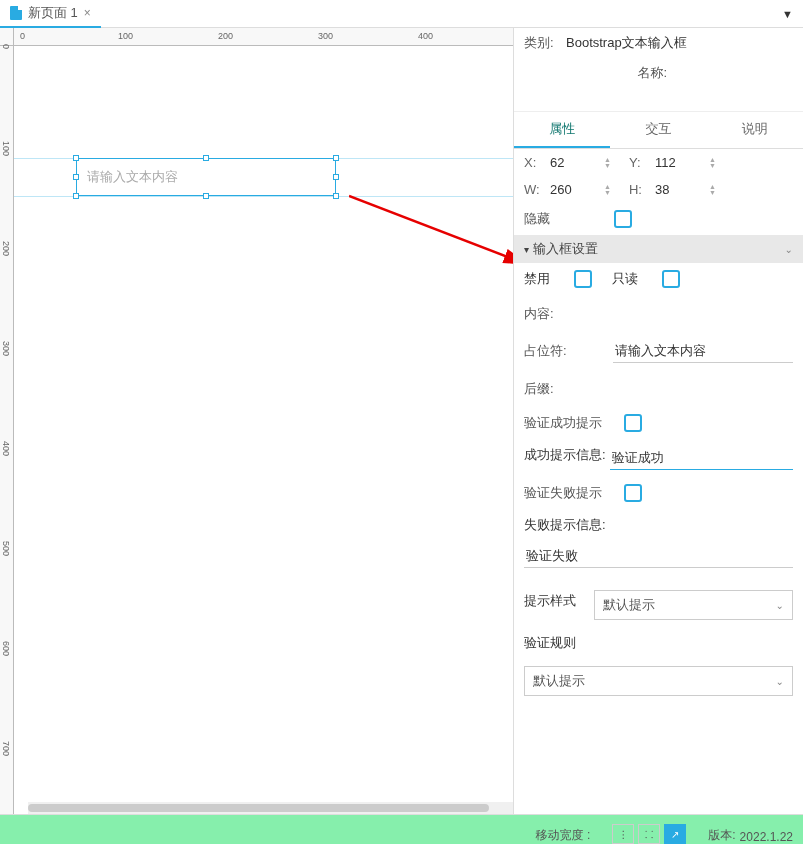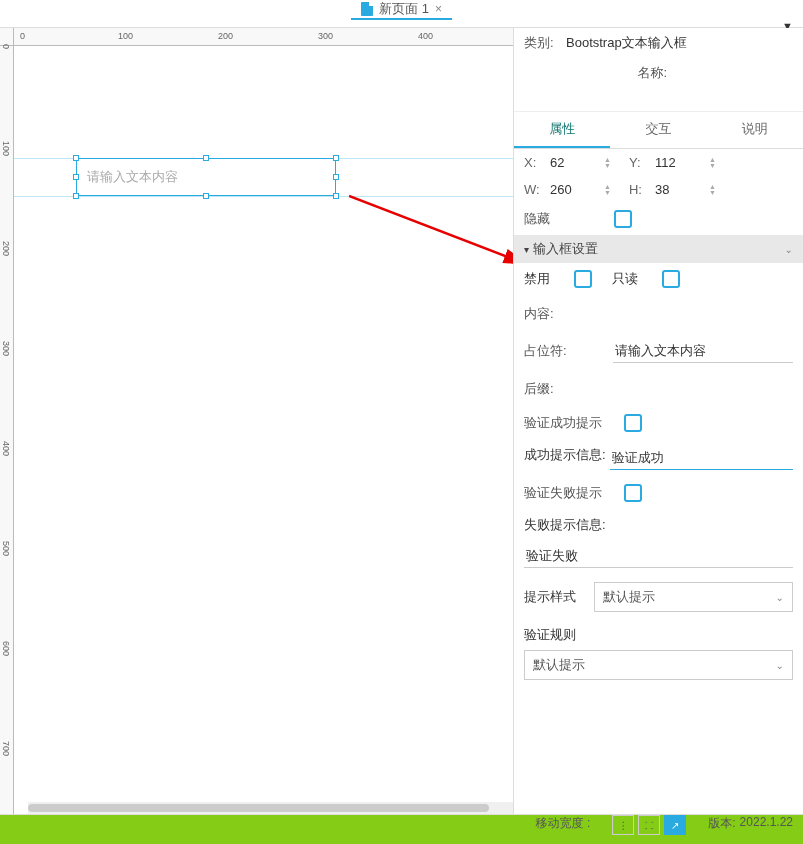--- a/index.html
+++ b/index.html
@@ -1,18 +1,18 @@
 <!DOCTYPE html>
 <html><head>
 <meta charset="utf-8">
 <style>
 * { box-sizing: border-box; margin: 0; padding: 0; font-family: "Microsoft YaHei", Arial, sans-serif; }
 body { width: 803px; height: 844px; background: #fff; overflow: hidden; position: relative; font-size: 13px; color: #333; }
 
-.topbar { display: flex; align-items: center; height: 28px; border-bottom: 1px solid #ddd; flex-direction: column; }
+.topbar { display: flex; align-items: center; height: 28px; border-bottom: 1px solid #ddd; }
 .tab { display: flex; align-items: center; padding: 0 10px; height: 28px; border-bottom: 2px solid #29abe2; color: #555; }
 .tab .file-icon { width: 12px; height: 14px; background: #29abe2; margin-right: 6px; border-radius: 1px; position: relative; }
 .tab .file-icon:before { content: ""; position: absolute; top: 0; right: 0; width: 4px; height: 4px; background: #fff; }
 .tab .close-x { margin-left: 6px; color: #888; font-size: 12px; }
 .top-arrow { margin-left: auto; margin-right: 10px; color: #333; font-size: 11px; }
 
 .main-row { display: flex; height: 786px; }
 
 .canvas-zone { width: 514px; position: relative; border-right: 1px solid #ddd; overflow: hidden; }
 .ruler-h { position: absolute; left: 14px; top: 0; right: 0; height: 18px; border-bottom: 1px solid #bbb; background: #f8f8f8; font-size: 9px; color: #666; }
@@ -50,24 +50,24 @@
 .chk { width: 18px; height: 18px; border: 2px solid #29abe2; border-radius: 3px; background: #fff; cursor: pointer; display: inline-block; }
 .section-h { background: #e8e8e8; padding: 5px 10px; display: flex; align-items: center; font-weight: 500; color: #444; cursor: pointer; }
 .section-h .arr { margin-right: 4px; font-size: 10px; }
 .section-h .exp { margin-left: auto; color: #888; font-size: 10px; }
 
 .field-row { display: flex; align-items: center; padding: 7px 10px; gap: 10px; }
 .field-row .fl { width: 80px; color: #555; }
 .inline-input { border: none; border-bottom: 1px solid #ccc; padding: 4px 2px; flex: 1; font-size: 13px; outline: none; color: #333; }
 .inline-input.active { border-bottom: 1px solid #29abe2; }
 .select-row { display: flex; align-items: center; padding: 7px 10px; gap: 10px; }
-.sel { flex: 1; border: 1px solid #ccc; padding: 5px 8px; display: flex; justify-content: space-between; align-items: center; color: #555; cursor: pointer; }
+.sel { flex: 1; border: 1px solid #ccc; padding: 5px 8px; display: flex; justify-content: space-between; align-items: center; color: #555; cursor: pointer; margin-top: 8px; }
 .sel .chev { color: #888; font-size: 10px; }
 
-.statusbar { position: absolute; left: 0; right: 0; bottom: 0; height: 30px; border-top: 1px solid #ddd; display: flex; align-items: flex-start; padding: 0 10px; background: #84cc16; font-size: 12px; color: #555; }
+.statusbar { position: absolute; left: 0; right: 0; bottom: 0; height: 30px; border-top: 1px solid #ddd; display: flex; align-items: flex-end; padding: 0 10px; background: #86efac; font-size: 12px; color: #555; }
 .statusbar .sp { flex: 1; }
 .sb-icon { width: 22px; height: 20px; border: 1px solid #ccc; margin: 0 2px; display: flex; align-items: center; justify-content: center; font-size: 10px; cursor: pointer; }
 .sb-icon.hl { background: #29abe2; border-color: #29abe2; color: #fff; }
 .scrollbar-h { position: absolute; left: 14px; right: 0; bottom: 0; height: 12px; background: #f0f0f0; }
 .scrollbar-h .thumb { position: absolute; left: 0; width: 95%; top: 2px; height: 8px; background: #ccc; border-radius: 4px; }
 </style>
 </head>
 <body>
 
 <div class="topbar">

